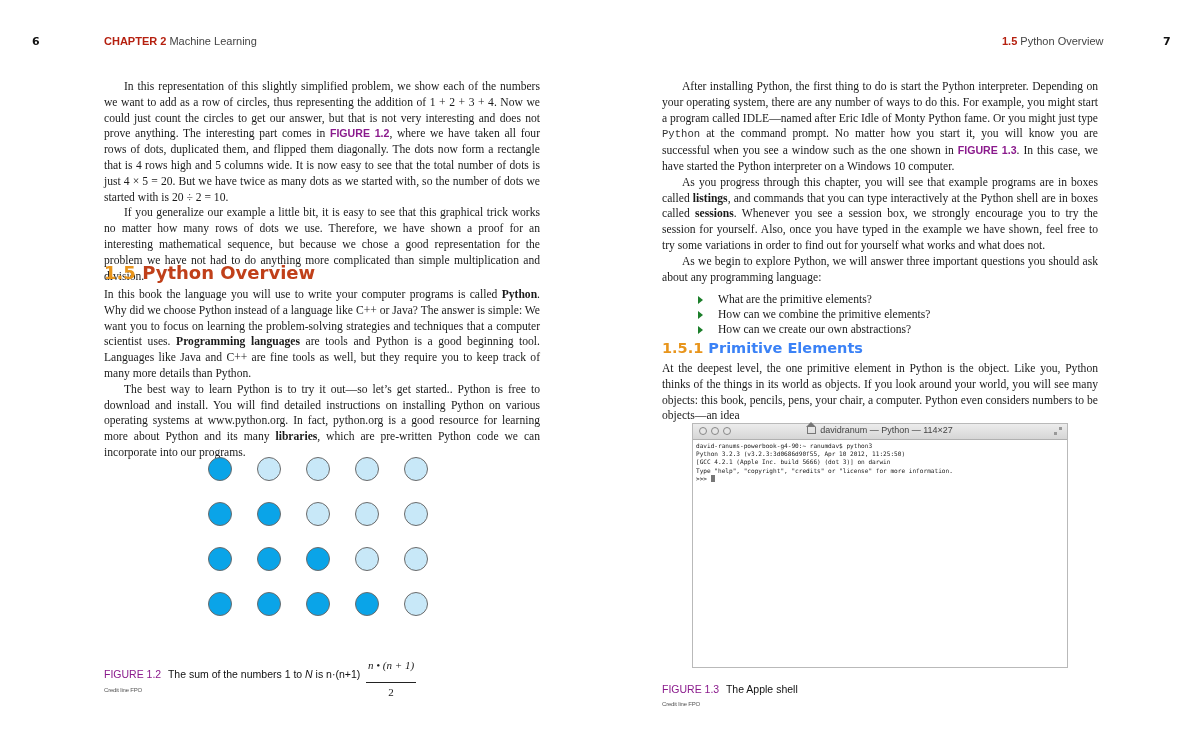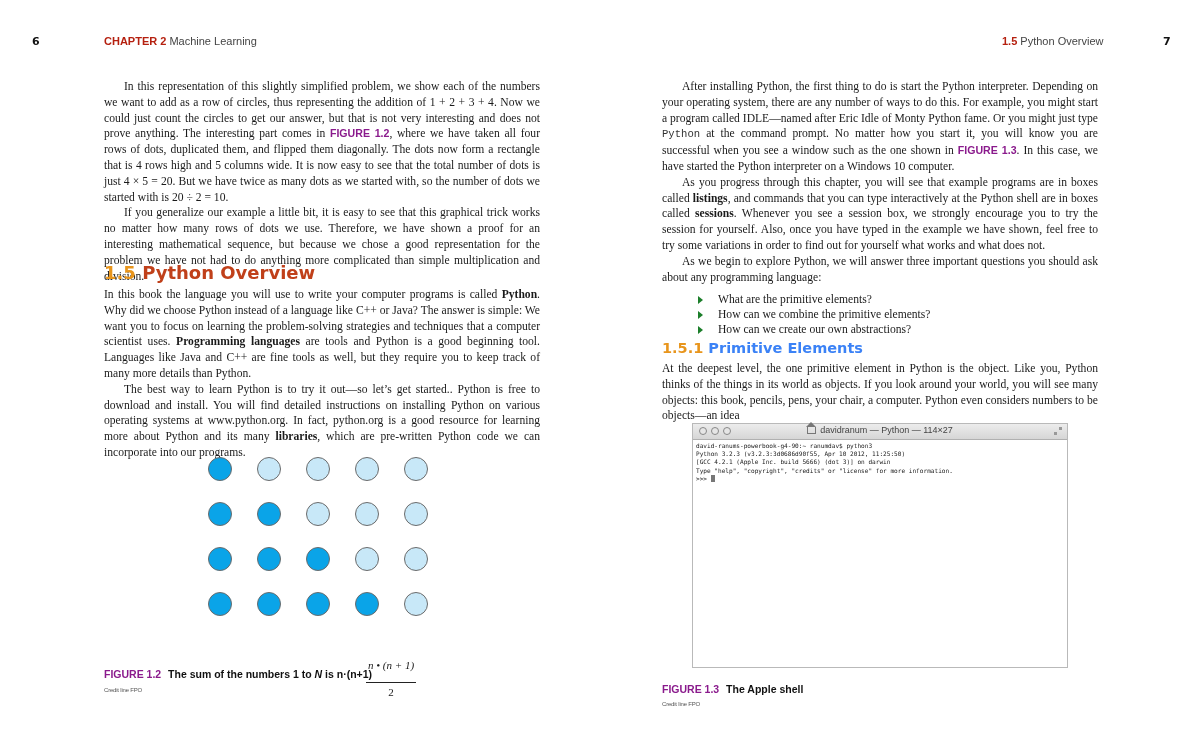--- a/index.html
+++ b/index.html
@@ -19,21 +19,21 @@
   .code-inline { font-family: "Liberation Mono", monospace; font-size: 10.6px; color: #333; }
 
   .section-head { position: absolute; font-family: "DejaVu Sans", sans-serif; font-weight: bold; }
   .sec-num { color: #e8951c; }
   .sec-title-red { color: #c0401a; }
   .sec-title-blue { color: #3b82f6; }
 
   .dots { position: absolute; left: 208px; top: 457px; width: 228px; height: 170px; }
   .dot { position: absolute; width: 24px; height: 24px; border-radius: 50%; border: 1px solid #6b6b6b; box-sizing: border-box; }
 
-  .caption { position: absolute; font-family: "Liberation Sans", sans-serif; font-size: 10.5px; font-weight: bold; color: #111; }
+  .caption { position: absolute; font-family: "Liberation Sans", sans-serif; font-size: 10.5px; font-weight: normal; color: #111; }
   .caption .fig-label { color: #8a1a8c; margin-right: 4px; }
   .credit { position: absolute; font-family: "Liberation Sans", sans-serif; font-size: 6px; color: #555; letter-spacing: -0.2px; }
   .frac { position: absolute; font-family: "Liberation Serif", serif; font-size: 11px; text-align: center; font-style: italic; }
   .frac .num { padding: 0 2px 11px 2px; border-bottom: 1px solid #222; }
   .frac .den { font-style: normal; padding-top: 3px; }
 
   .bullets { position: absolute; left: 680px; top: 276px; list-style: none; margin: 16px; padding: 0; font-size: 11.6px; line-height: 15px; }
   .bullets li { position: relative; padding-left: 22px; }
   .bullet-icon { position: absolute; left: 2px; top: 4px; width: 0; height: 0; border-top: 4px solid transparent; border-bottom: 4px solid transparent; border-left: 5px solid #1b7e2a; }
 

